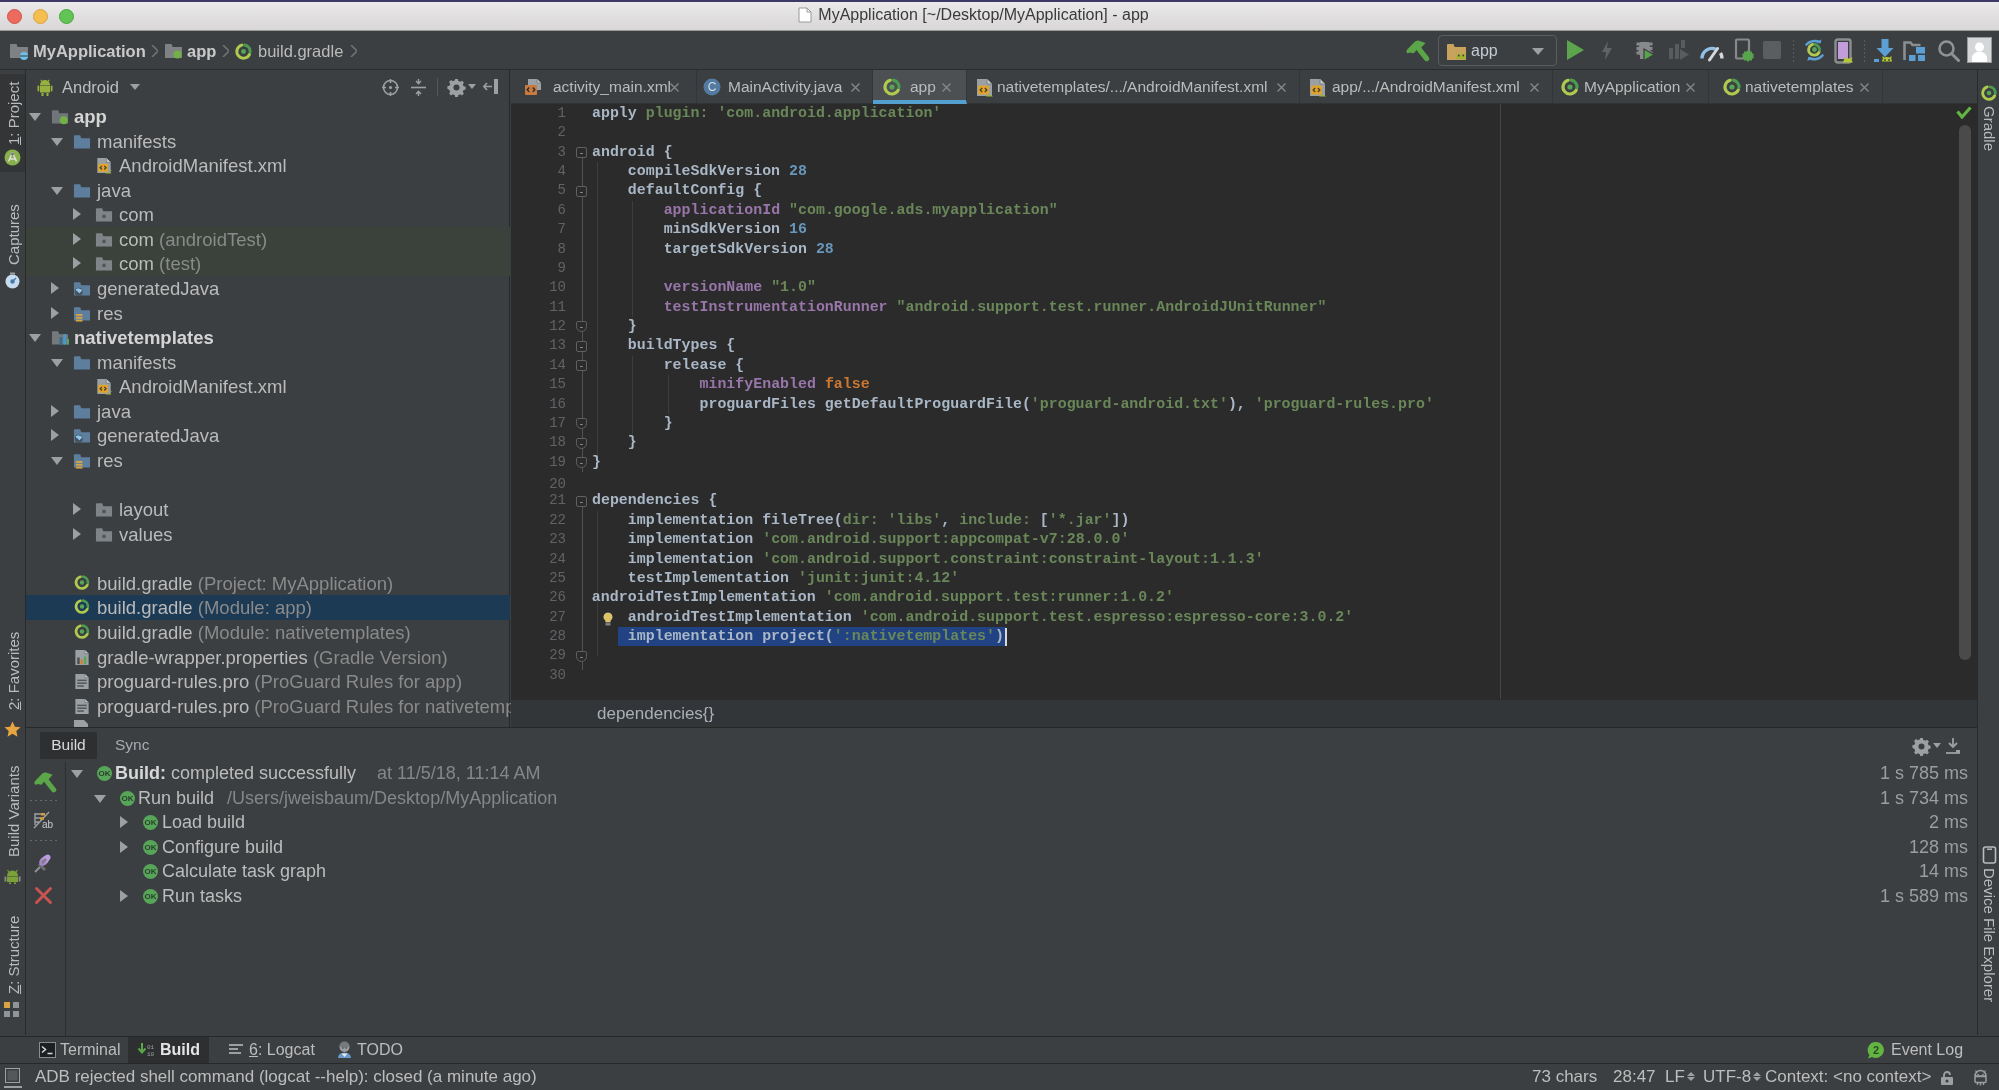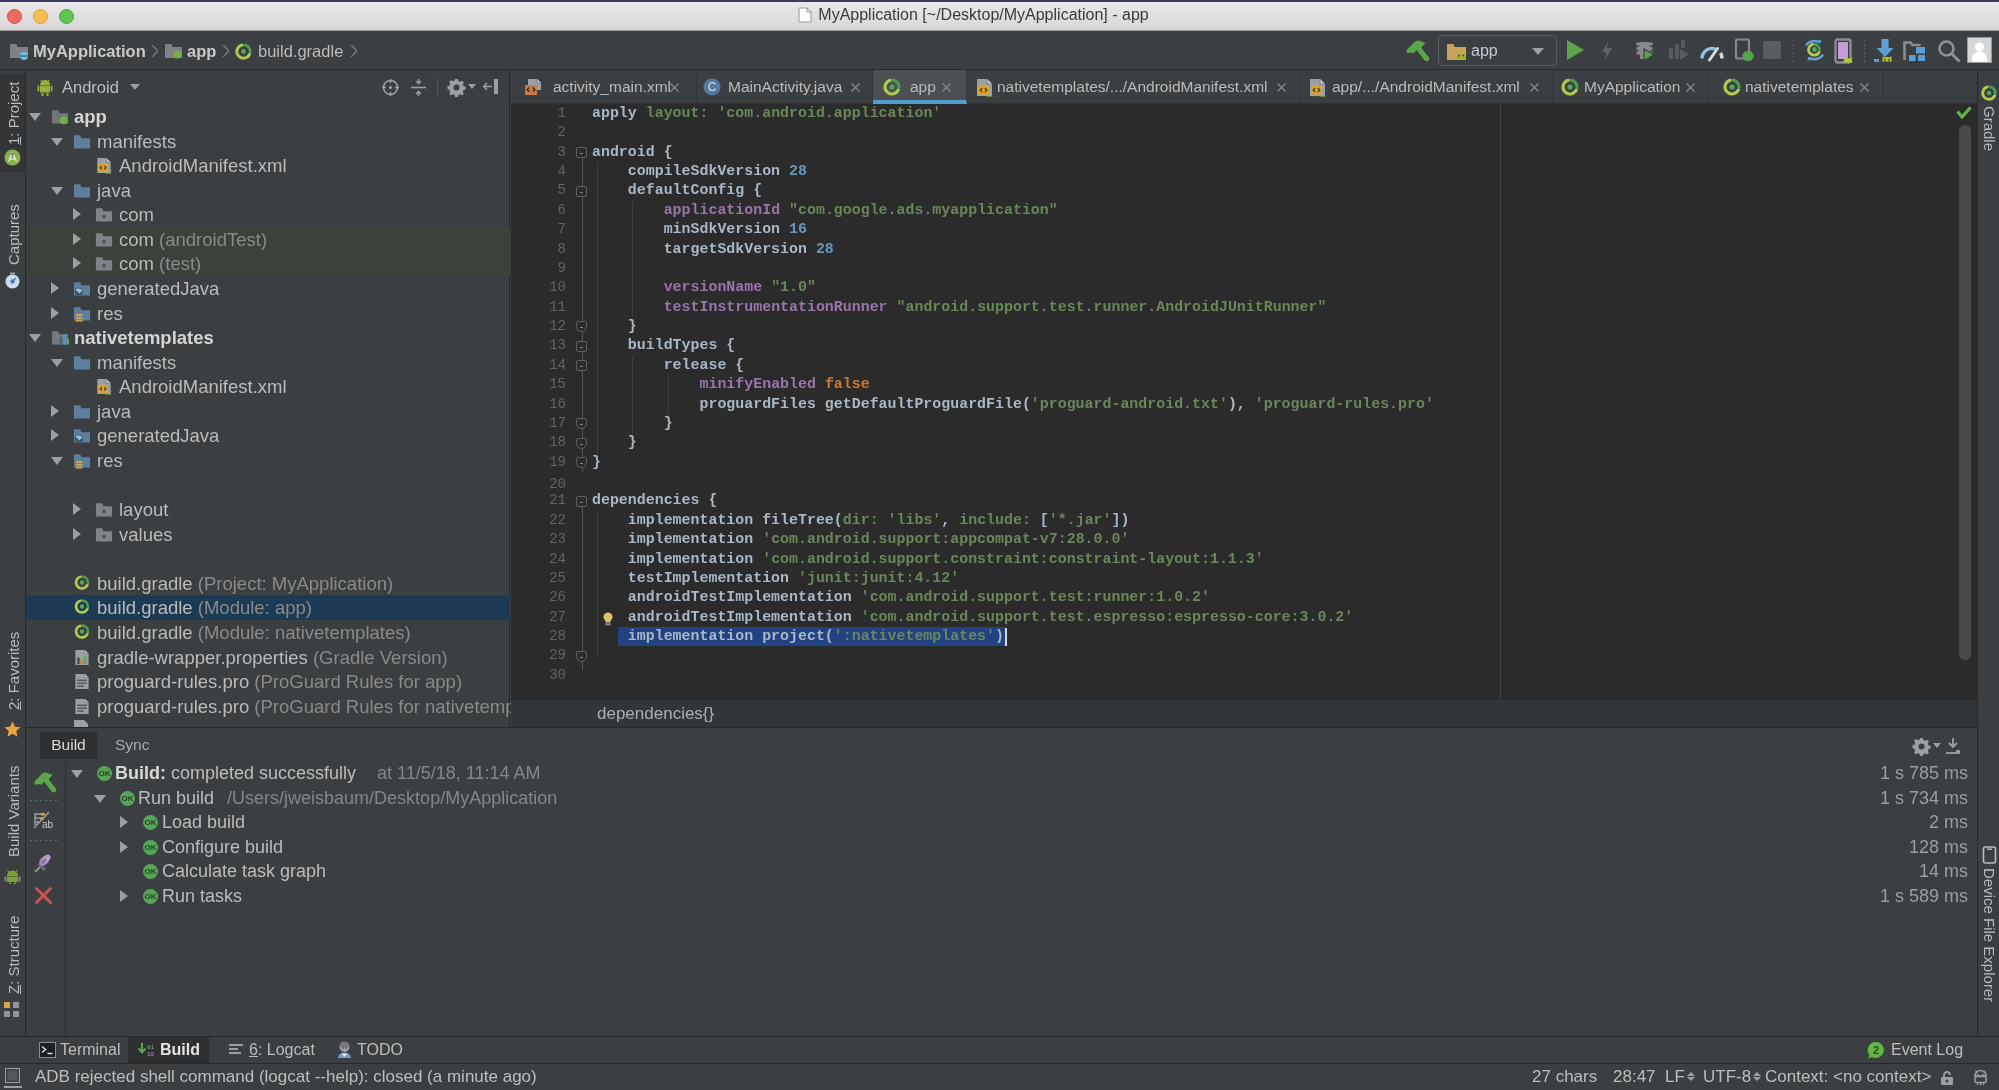--- a/index.html
+++ b/index.html
@@ -600,21 +600,21 @@
     <div class="fold" style="top:81.7px">-</div>
     <div class="fold" style="top:236.6px">-</div>
     <div class="fold" style="top:256.0px">-</div>
     <div class="fold" style="top:391.6px">-</div>
     <div class="folde" style="top:217.3px;border-radius:2px 2px 6px 6px">-</div>
     <div class="folde" style="top:314.1px;border-radius:2px 2px 6px 6px">-</div>
     <div class="folde" style="top:333.5px;border-radius:2px 2px 6px 6px">-</div>
     <div class="folde" style="top:352.9px;border-radius:2px 2px 6px 6px">-</div>
     <div class="folde" style="top:546.6px;border-radius:2px 2px 6px 6px">-</div>
     <div class="ln" style="top:0.00px">1</div>
-    <div class="cl" style="top:0.00px;padding-left:81px">apply <span class="s">layout: 'com.android.application'</span></div>
+    <div class="cl" style="top:0.00px;padding-left:81px">apply <span class="s">plugin: 'com.android.application'</span></div>
     <div class="ln" style="top:19.37px">2</div>
     <div class="ln" style="top:38.74px">3</div>
     <div class="cl" style="top:38.74px;padding-left:81px">android {</div>
     <div class="ln" style="top:58.11px">4</div>
     <div class="cl" style="top:58.11px;padding-left:81px">    compileSdkVersion <span class="n">28</span></div>
     <div class="ln" style="top:77.48px">5</div>
     <div class="cl" style="top:77.48px;padding-left:81px">    defaultConfig {</div>
     <div class="ln" style="top:96.85px">6</div>
     <div class="cl" style="top:96.85px;padding-left:81px">        <span class="p">applicationId</span> <span class="s">"com.google.ads.myapplication"</span></div>
     <div class="ln" style="top:116.22px">7</div>
@@ -647,21 +647,21 @@
     <div class="cl" style="top:387.40px;padding-left:81px">dependencies {</div>
     <div class="ln" style="top:406.77px">22</div>
     <div class="cl" style="top:406.77px;padding-left:81px">    implementation fileTree(<span class="s">dir:</span> <span class="s">'libs'</span>, <span class="s">include:</span> [<span class="s">'*.jar'</span>])</div>
     <div class="ln" style="top:426.14px">23</div>
     <div class="cl" style="top:426.14px;padding-left:81px">    implementation <span class="s">'com.android.support:appcompat-v7:28.0.0'</span></div>
     <div class="ln" style="top:445.51px">24</div>
     <div class="cl" style="top:445.51px;padding-left:81px">    implementation <span class="s">'com.android.support.constraint:constraint-layout:1.1.3'</span></div>
     <div class="ln" style="top:464.88px">25</div>
     <div class="cl" style="top:464.88px;padding-left:81px">    testImplementation <span class="s">'junit:junit:4.12'</span></div>
     <div class="ln" style="top:484.25px">26</div>
-    <div class="cl" style="top:484.25px;padding-left:81px">    androidTestImplementation <span class="s">'com.android.support.test:runner:1.0.2'</span></div>
+    <div class="cl" style="top:484.25px;padding-left:45px">    androidTestImplementation <span class="s">'com.android.support.test:runner:1.0.2'</span></div>
     <div class="ln" style="top:503.62px">27</div>
     <div class="cl" style="top:503.62px;padding-left:81px">    androidTestImplementation <span class="s">'com.android.support.test.espresso:espresso-core:3.0.2'</span></div>
     <div class="ln" style="top:522.99px">28</div>
     <div class="cl" style="top:522.99px;padding-left:81px">    implementation project(<span class="s">':nativetemplates'</span>)</div>
     <div class="ln" style="top:542.36px">29</div>
     <div class="ln" style="top:561.73px">30</div>
   </div>
   <div id="crumbstrip">
         <span style="position:absolute;left:86px">dependencies{}</span>
       </div>
@@ -765,21 +765,21 @@
         <path d="M9 1a8 8 0 1 1-4 15l-4 1.5L2.5 14A8 8 0 0 1 9 1z" fill="#62b543"></path>
         <text x="9" y="13" font-size="11" font-weight="bold" fill="#2b4a22" text-anchor="middle" font-family="Liberation Sans">2</text>
       </svg>
   <div class="stab" style="left:1891px">Event Log</div>
 </div>
 
 <div id="statusbar">
   <div class="abs" style="left:5px;top:4px;width:15px;height:15px;border:1px solid #9da0a2;background:#55585a;box-shadow:inset 0 0 0 1.5px #3c3f41"></div>
       <div class="abs" style="left:4px;top:22px;width:18px;height:1.5px;background:#9da0a2"></div>
   <div class="sseg" style="left:35px">ADB rejected shell command (logcat --help): closed (a minute ago)</div>
-  <div class="sseg" style="left:1532px">27 chars</div>
+  <div class="sseg" style="left:1532px">73 chars</div>
   <div class="sseg" style="left:1613px">28:47</div>
   <div class="sseg" style="left:1665px">LF<span style="display:inline-block;vertical-align:1px;margin-left:2px"><span style="display:block;width:0;height:0;border-left:4px solid transparent;border-right:4px solid transparent;border-bottom:4px solid #9da0a2;margin-bottom:1px"></span><span style="display:block;width:0;height:0;border-left:4px solid transparent;border-right:4px solid transparent;border-top:4px solid #9da0a2"></span></span></div>
   <div class="sseg" style="left:1703px">UTF-8<span style="display:inline-block;vertical-align:1px;margin-left:2px"><span style="display:block;width:0;height:0;border-left:4px solid transparent;border-right:4px solid transparent;border-bottom:4px solid #9da0a2;margin-bottom:1px"></span><span style="display:block;width:0;height:0;border-left:4px solid transparent;border-right:4px solid transparent;border-top:4px solid #9da0a2"></span></span></div>
   <div class="sseg" style="left:1765px">Context: &lt;no context&gt;</div>
   <svg class="abs" style="left:1940px;top:6px" width="14" height="16" viewBox="0 0 14 16">
         <rect x="1" y="7" width="12" height="8" rx="1" fill="#9da0a2"></rect>
         <path d="M4 7V5a3 3 0 0 1 6 0" fill="none" stroke="#9da0a2" stroke-width="1.8"></path>
         <circle cx="7" cy="11" r="1.5" fill="#3c3f41"></circle>
       </svg>
   <svg class="abs" style="left:1971px;top:4px" width="19" height="19" viewBox="0 0 19 19">

